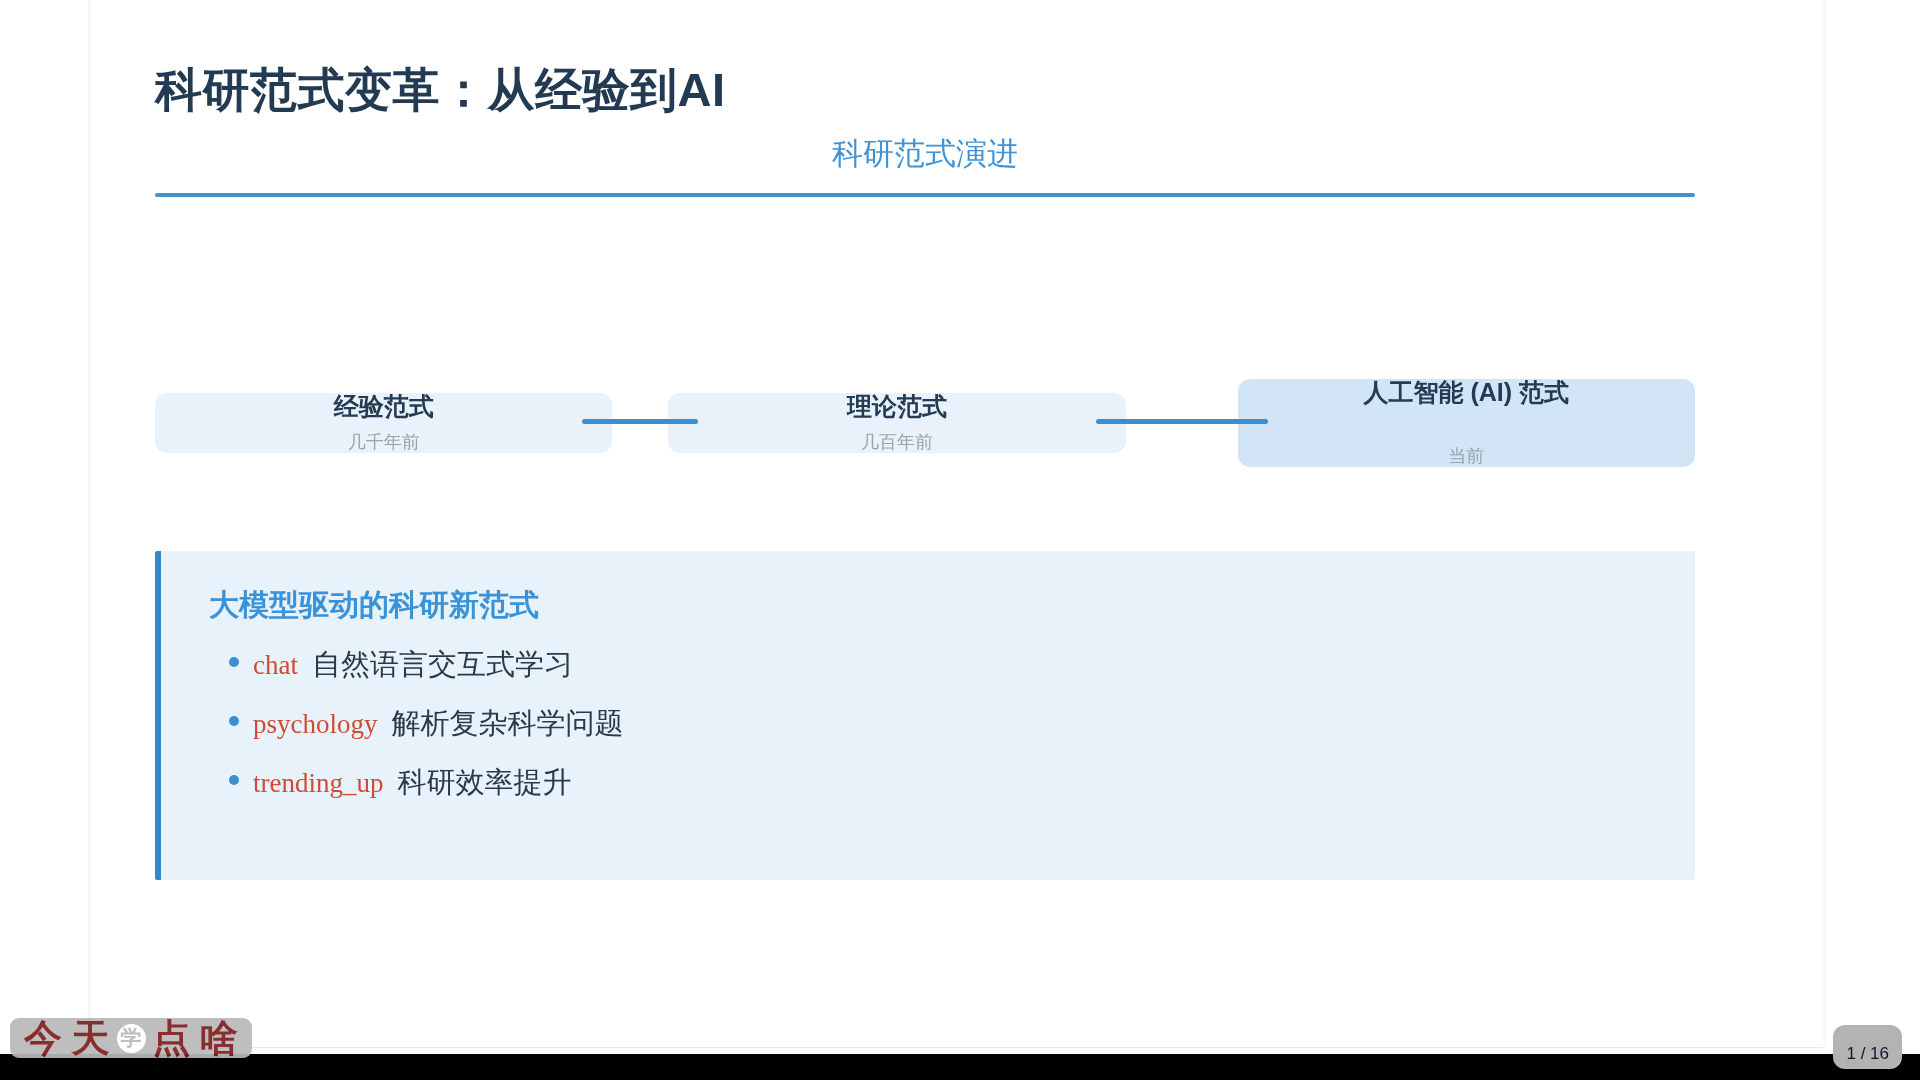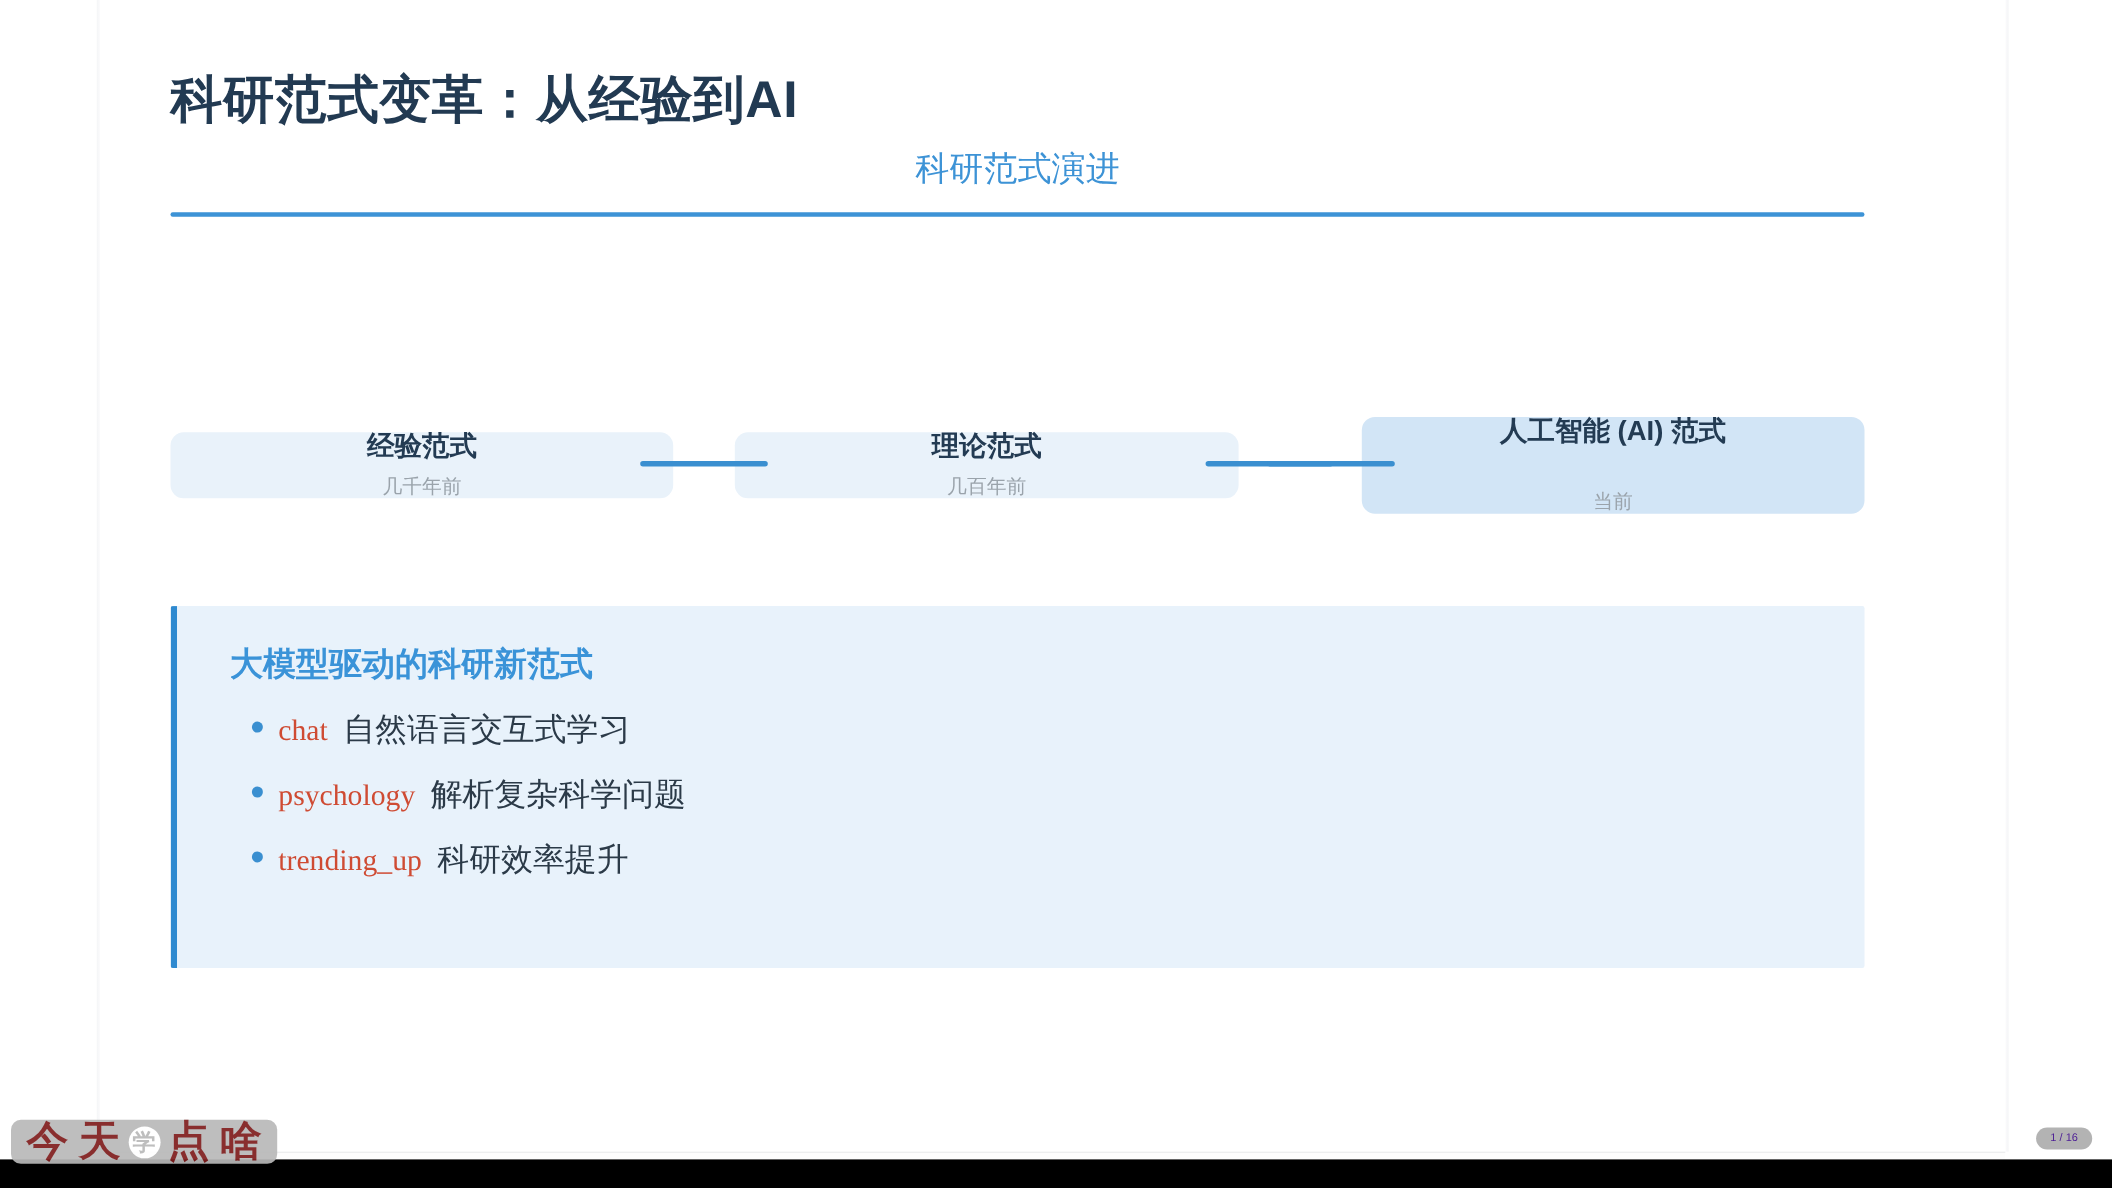--- a/index.html
+++ b/index.html
@@ -234,25 +234,25 @@
     align-items: center;
     justify-content: center;
     line-height: 1;
   }
 
   
   .page-pill {
     position: absolute;
     right: 18px;
     top: 1025px;
-    padding: 4px 13px 5px;
+    padding: 20px 13px 5px;
     background: #b3b3b3;
     border-radius: 12px;
-    color: #4c1d95;
-    font-size: 10px;
+    color: #0f172a;
+    font-size: 17px;
     line-height: 1.1;
     z-index: 40;
   }
 </style>
 </head>
 <body>
 
 <div id="viewport">
 
   <div class="gutter-left"></div>

